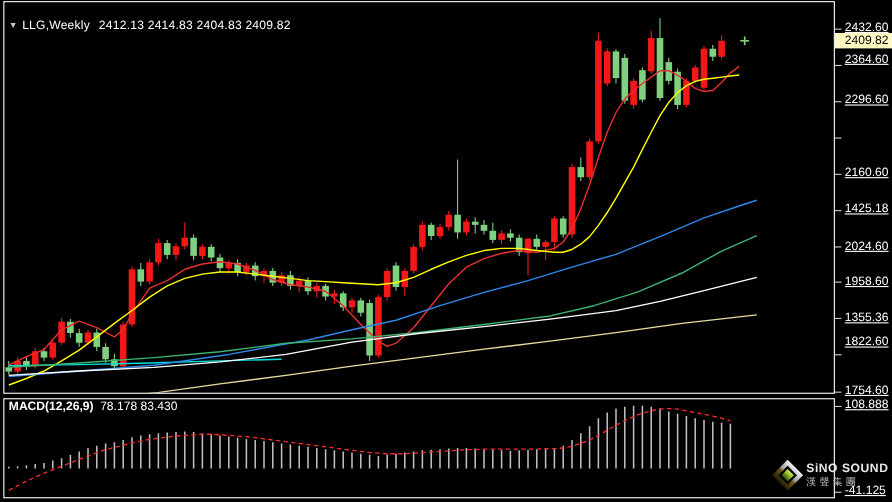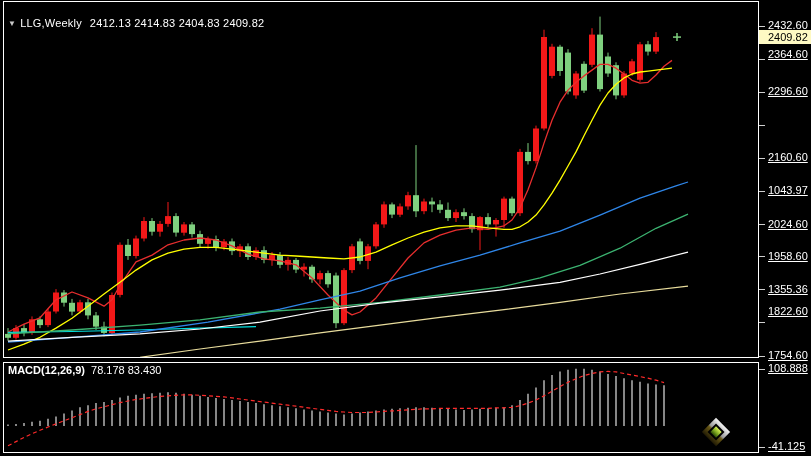--- a/index.html
+++ b/index.html
@@ -316,35 +316,39 @@
 <div class="abs macd-label">
   <b>MACD(12,26,9)</b><span>78.178 83.430</span>
 </div>
 
 <div class="abs watermark">
   <div class="wm-diamond">
       <div class="wm-d2">
         <div class="wm-d3"></div>
       </div>
     </div>
+  <div class="wm-text">
+    <div class="wm-line1">SiNO SOUND</div>
+    <div class="wm-line2">漢聲集團</div>
+  </div>
 </div>
 
 <div class="abs price-axis" id="price-axis">
     <div class="tick-dash" style="top: 25.5px;"></div>
     <div class="tick-label" style="top: 19px;">2432.60</div>
     <div class="tick-dash" style="top: 58.5973px;"></div>
     <div class="tick-label" style="top: 36px; margin-top: 12px;">2364.60</div>
     <div class="tick-dash" style="top: 91.6947px;"></div>
     <div class="tick-label" style="top: 85.1947px;">2296.60</div>
     <div class="tick-dash" style="top: 124.792px;"></div>
     <div class="tick-label" style="top: 119px; margin-left: 48px;">2228.60</div>
     <div class="tick-dash" style="top: 157.889px;"></div>
     <div class="tick-label" style="top: 151.389px;">2160.60</div>
     <div class="tick-dash" style="top: 190.987px;"></div>
-    <div class="tick-label" style="top: 184.487px;">1043.97</div>
+    <div class="tick-label" style="top: 184.487px;">1425.18</div>
     <div class="tick-dash" style="top: 224.084px;"></div>
     <div class="tick-label" style="top: 217.584px;">2024.60</div>
     <div class="tick-dash" style="top: 256.208px;"></div>
     <div class="tick-label" style="top: 249.708px;">1958.60</div>
     <div class="tick-dash" style="top: 289.305px;"></div>
     <div class="tick-label" style="top: 282.805px;">1355.36</div>
     <div class="tick-dash" style="top: 322.403px;"></div>
     <div class="tick-label" style="top: 305px;">1822.60</div>
     <div class="tick-dash" style="top: 355.5px;"></div>
     <div class="tick-label" style="top: 349px; text-align: right;">1754.60</div>

